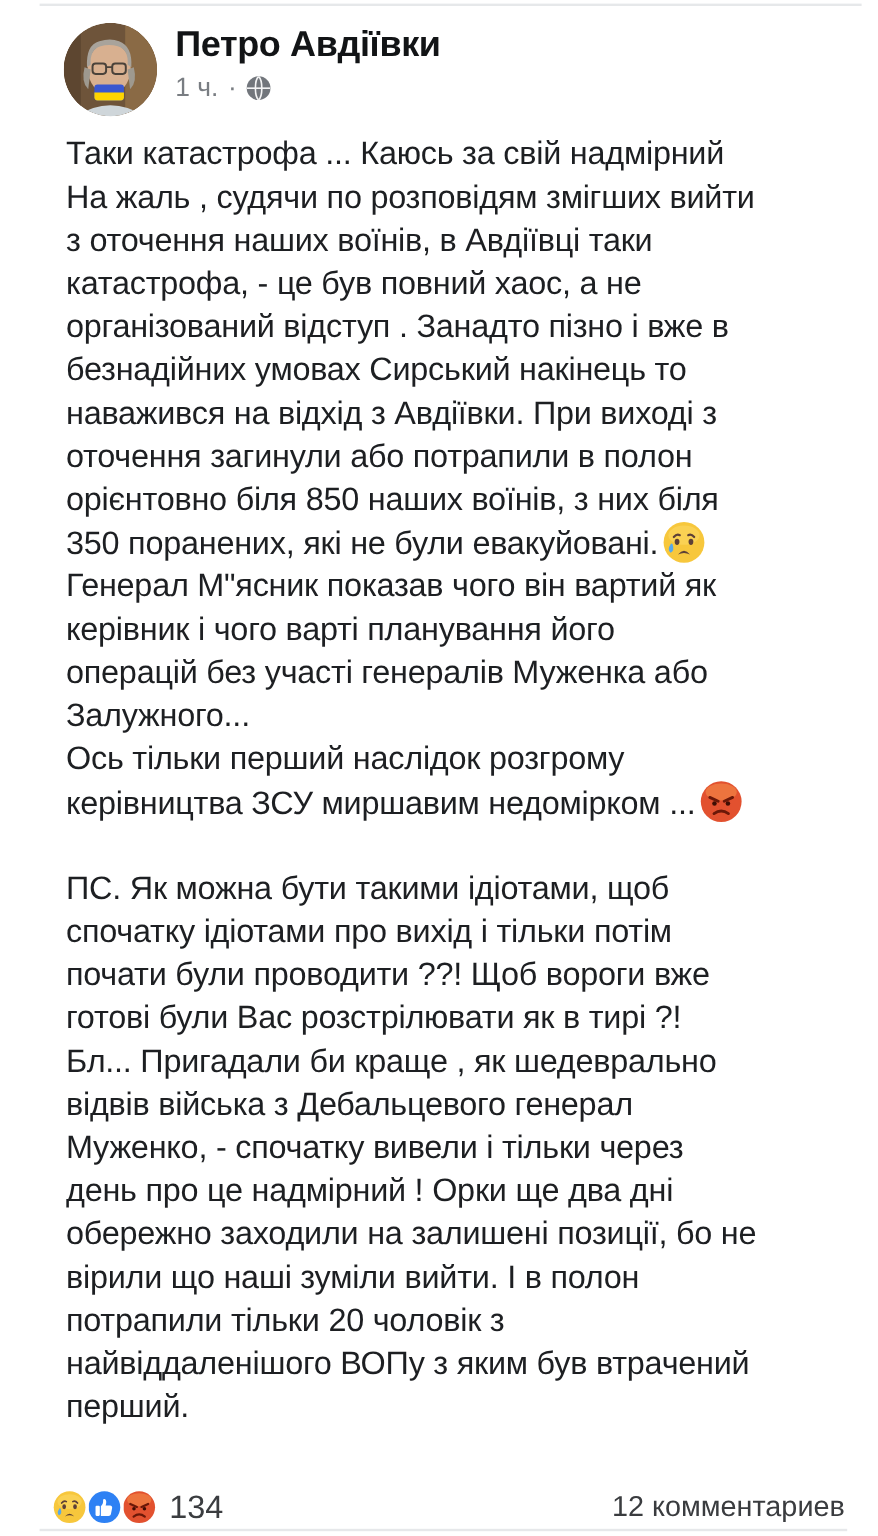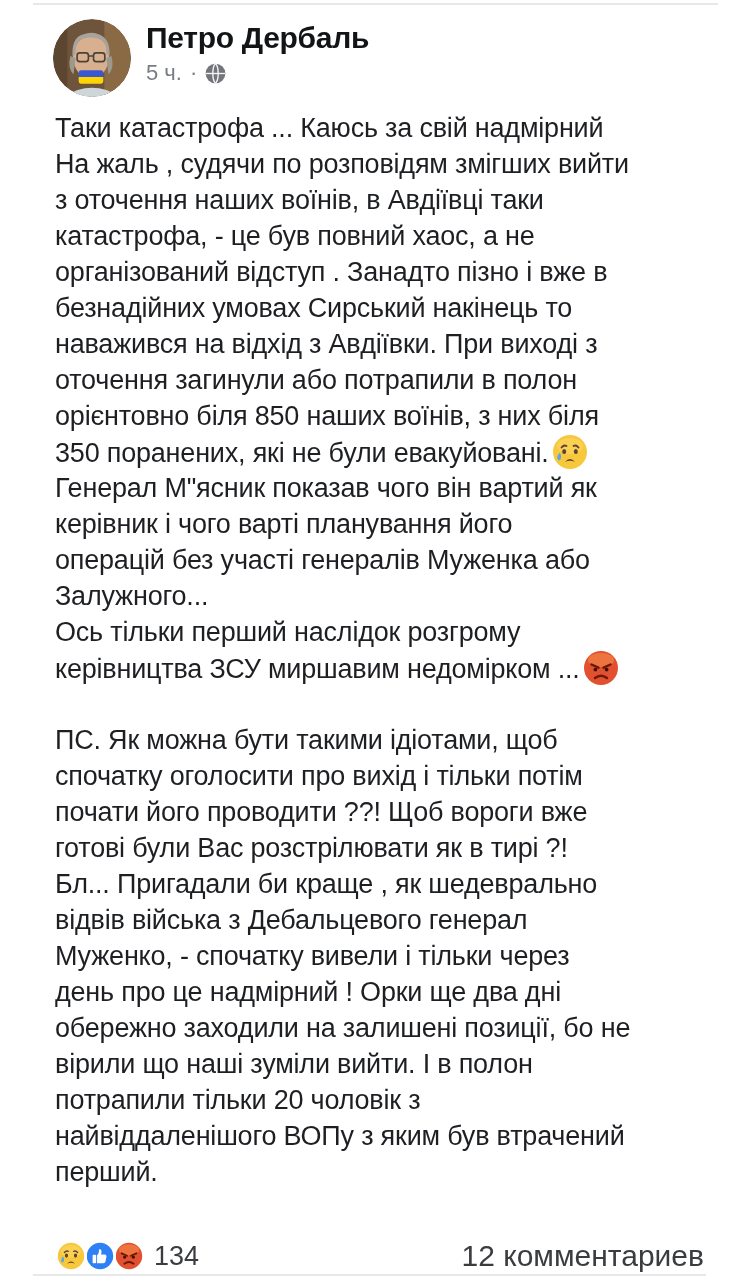--- a/index.html
+++ b/index.html
@@ -22,30 +22,30 @@
   .meta .globe{width:21px;height:21px;display:inline-block;}
   .meta .globe svg{display:block;width:21px;height:21px;}
 
   
   .post-body{position:absolute;top:110px;left:55px;width:650px;}
   .post-line{height:36px;line-height:36px;font-size:27px;color:#1d1f22;white-space:nowrap;letter-spacing:-0.2px;}
   .inline-emoji{display:inline-block;width:36px;height:36px;vertical-align:-8px;margin-left:3px;}
   .inline-emoji svg{display:block;width:36px;height:36px;}
 
   
-  .footer{position:absolute;top:1238px;left:55px;right:28px;height:36px;display:flex;align-items:center;}
+  .footer{position:absolute;top:1238px;left:42px;right:28px;height:36px;display:flex;align-items:center;}
   .reaction-stack{display:flex;align-items:center;}
   .reaction{width:28px;height:28px;border-radius:50%;border:2px solid #ffffff;position:relative;cursor:pointer;background:#fff;}
   .reaction + .reaction{margin-left:-3px;}
   .reaction:nth-child(1){z-index:3;}
   .reaction:nth-child(2){z-index:2;}
   .reaction:nth-child(3){z-index:1;}
   .reaction svg{display:block;width:28px;height:28px;}
   .reaction-count{font-size:27px;color:#3b3d40;margin-left:9px;cursor:pointer;}
-  .comments{margin-left:auto;font-size:30px;color:#3a3c3f;cursor:pointer;}
+  .comments{margin-left:auto;font-size:24px;color:#3a3c3f;cursor:pointer;}
 </style>
 </head>
 <body>
 
 <div class="divider top"></div>
 
 <div class="header">
   <div class="avatar">
     <svg viewBox="0 0 76 76" xmlns="http://www.w3.org/2000/svg">
       <defs>
@@ -69,23 +69,23 @@
           <line x1="34.5" y1="36" x2="39.5" y2="36"></line>
         </g>
         <path d="M29 51 q8 5 16 0 q-4 5 -8 5 q-4 0 -8 -5z" fill="#b3aca1"></path>
         <path d="M34 57 h6 l-3 3z" fill="#8c6b52"></path>
         <rect x="25" y="50" width="24" height="13" rx="2.5" fill="#3a57d0"></rect>
         <path d="M25 56.5 h24 v4 a2.5 2.5 0 0 1 -2.5 2.5 h-19 a2.5 2.5 0 0 1 -2.5 -2.5z" fill="#ffd500"></path>
       </g>
     </svg>
   </div>
   <div class="header-info">
-    <div class="author">Петро Дербаль</div>
+    <div class="author">Петро Авдіївки</div>
     <div class="meta">
-      <span>5 ч.</span>
+      <span>1 ч.</span>
       <span>·</span>
       <span class="globe">
         <svg viewBox="0 0 20 20" xmlns="http://www.w3.org/2000/svg">
           <circle cx="10" cy="10" r="9.4" fill="#72767c"></circle>
           <g stroke="#ffffff" stroke-width="1.3" fill="none" opacity="0.92">
             <line x1="0.8" y1="10" x2="19.2" y2="10"></line>
             <path d="M10 0.8 c3.4 2.8 3.4 15.6 0 18.4"></path>
             <path d="M10 0.8 c-3.4 2.8 -3.4 15.6 0 18.4"></path>
           </g>
         </svg>
@@ -123,22 +123,22 @@
           <circle cx="18" cy="18" r="17" fill="#e2512f"></circle>
           <ellipse cx="18" cy="10" rx="13" ry="7" fill="#ef7a41" opacity="0.85"></ellipse>
           <path d="M8.5 14.5 l7 3.2" stroke="#6b1808" stroke-width="2.4" stroke-linecap="round"></path>
           <path d="M27.5 14.5 l-7 3.2" stroke="#6b1808" stroke-width="2.4" stroke-linecap="round"></path>
           <circle cx="12.4" cy="19.6" r="1.9" fill="#3f0e04"></circle>
           <circle cx="23.6" cy="19.6" r="1.9" fill="#3f0e04"></circle>
           <path d="M12 28 q6 -4.5 12 0" stroke="#6b1808" stroke-width="2.4" fill="none" stroke-linecap="round"></path>
         </svg></span></div>
     <div class="post-line"></div>
     <div class="post-line"><span>ПС. Як можна бути такими ідіотами, щоб</span></div>
-    <div class="post-line"><span>спочатку оголосити про вихід і тільки потім</span></div>
-    <div class="post-line"><span>почати його проводити ??! Щоб вороги вже</span></div>
+    <div class="post-line"><span>спочатку ідіотами про вихід і тільки потім</span></div>
+    <div class="post-line"><span>почати були проводити ??! Щоб вороги вже</span></div>
     <div class="post-line"><span>готові були Вас розстрілювати як в тирі ?!</span></div>
     <div class="post-line"><span>Бл... Пригадали би краще , як шедеврально</span></div>
     <div class="post-line"><span>відвів війська з Дебальцевого генерал</span></div>
     <div class="post-line"><span>Муженко, - спочатку вивели і тільки через</span></div>
     <div class="post-line"><span>день про це надмірний ! Орки ще два дні</span></div>
     <div class="post-line"><span>обережно заходили на залишені позиції, бо не</span></div>
     <div class="post-line"><span>вірили що наші зуміли вийти.  І в полон</span></div>
     <div class="post-line"><span>потрапили тільки 20 чоловік з</span></div>
     <div class="post-line"><span>найвіддаленішого ВОПу з яким був втрачений</span></div>
     <div class="post-line"><span>перший.</span></div>

